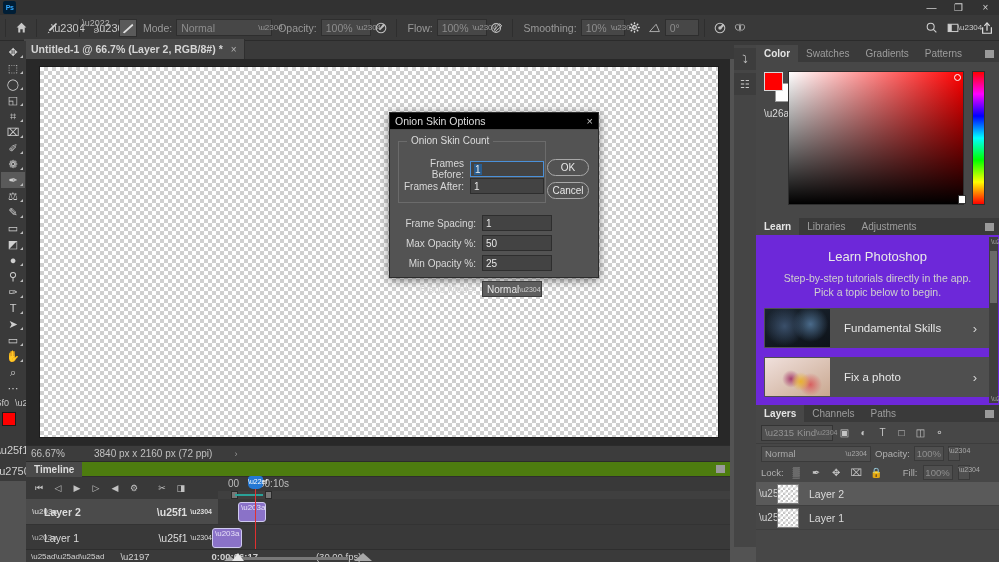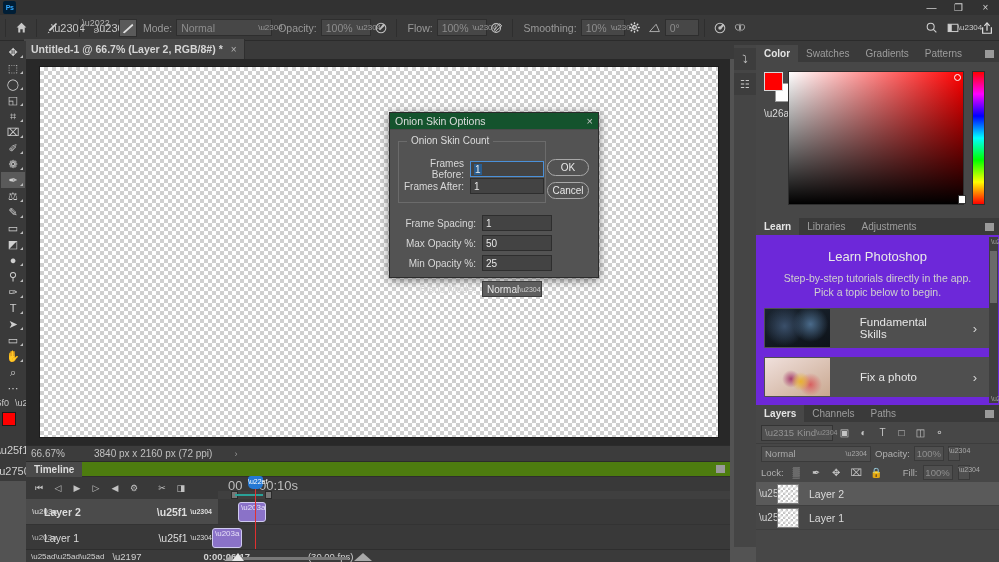--- a/index.html
+++ b/index.html
@@ -158,21 +158,21 @@
   .tl-layers { position: absolute; top: 37px; left: 0; width: 192px; }
   .tl-layer {
     height: 26px; display: flex; align-items: center; padding-left: 6px;
     font-size: 10.5px; color: #dcdcdc; border-bottom: 1px solid #333;
   }
   .tl-layer.sel { background: #4b4b4b; font-weight: bold; }
   .tl-layer .twisty { width: 12px; font-size: 8px; color: #b9b9b9; }
   .tl-layer .icons { margin-left: auto; margin-right: 6px; display: flex; gap: 3px; align-items: center; }
   .tl-ruler {
     position: absolute; left: 192px; top: 15px; width: 512px; height: 14px;
-    background: #393939; font-size: 13px; color: #bdbdbd;
+    background: #393939; font-size: 10px; color: #bdbdbd;
   }
   .tl-ruler .t0 { position: absolute; left: 10px; top: 1px; }
   .tl-ruler .t10 { position: absolute; left: 41px; top: 1px; }
   .tl-workbar {
     position: absolute; left: 192px; top: 29px; width: 512px; height: 8px;
     background: #3f3f3f;
   }
   .wb-handle { position: absolute; top: 0; width: 7px; height: 8px; background: #777; border: 1px solid #2a2a2a; }
   .wb-green { position: absolute; left: 17px; top: 3px; width: 28px; height: 2px; background: #2aa198; }
   .tl-track { position: absolute; left: 192px; width: 512px; height: 26px; border-bottom: 1px solid #333; }
@@ -263,21 +263,21 @@
 
   
   .learn-panel { background: #6d28d9; height: 170px; position: relative; overflow: hidden; }
   .learn-title { text-align: center; font-size: 13px; color: #e8e8e8; padding-top: 14px; }
   .learn-sub {
     text-align: center; font-size: 10.5px; color: #cfcfcf;
     padding: 7px 24px 0 24px; line-height: 14px;
   }
   .learn-card {
     margin: 9px 8px 0 8px; height: 40px; background: #4f4f4f;
-    display: flex; align-items: center; border-radius: 1px; gap: 16px;
+    display: flex; align-items: center; border-radius: 1px;
   }
   .lc-thumb { width: 65px; height: 38px; margin-left: 1px; }
   .lc-thumb.dark {
     background:
       radial-gradient(circle at 30% 45%, #3a4f6a 0%, transparent 40%),
       radial-gradient(circle at 70% 40%, #4a6a8a 0%, transparent 35%),
       linear-gradient(160deg, #1a2430, #0d1218);
   }
   .lc-thumb.flower {
     background:
@@ -335,21 +335,21 @@
   }
   .lp-name { margin-left: 10px; font-size: 10.5px; color: #dcdcdc; }
 
   
   .dialog {
     position: absolute; left: 389px; top: 112px; width: 210px; height: 166px;
     background: #535353; border: 1px solid #2b2b2b;
     box-shadow: 0 2px 9px rgba(0,0,0,0.5);
   }
   .dlg-title {
-    height: 17px; background: #14532d; display: flex; align-items: center;
+    height: 17px; background: #000000; display: flex; align-items: center;
     padding: 0 5px; font-size: 10.5px; color: #dcdcdc;
     border-bottom: 1px solid #4a4a4a;
   }
   .dlg-close { margin-left: auto; font-size: 11px; color: #c6c6c6; }
   .dlg-body { position: relative; padding: 8px 0 0 0; }
   .group {
     position: absolute; left: 8px; top: 11px; width: 148px; height: 62px;
     border: 1px solid #6b6b6b;
   }
   .group-title {
@@ -677,21 +677,21 @@
       <div class="clip" style="left:20px;width:28px">\u203a</div>
     </div>
     <div class="tl-track" style="top:63px">
       <div class="clip" style="left:-6px;width:30px">\u203a</div>
     </div>
     <div class="playhead" style="left:229px">
       <div class="playhead-knob">\u22ef</div>
     </div>
     <div class="tl-foot">
       <span style="margin-left:5px;font-size:8px">\u25ad\u25ad\u25ad</span>
-      <span style="margin-left:8px">\u2197</span>
+      <span style="margin-left:16px">\u2197</span>
       <span class="tc">0:00:06:17</span>
       <span class="fps">(30.00 fps)</span>
       <span class="mtn-s"></span>
       <span class="zoom-slider">
         <span class="zoom-thumb"></span>
       </span>
       <span class="mtn-l"></span>
     </div>
   </div>
 

